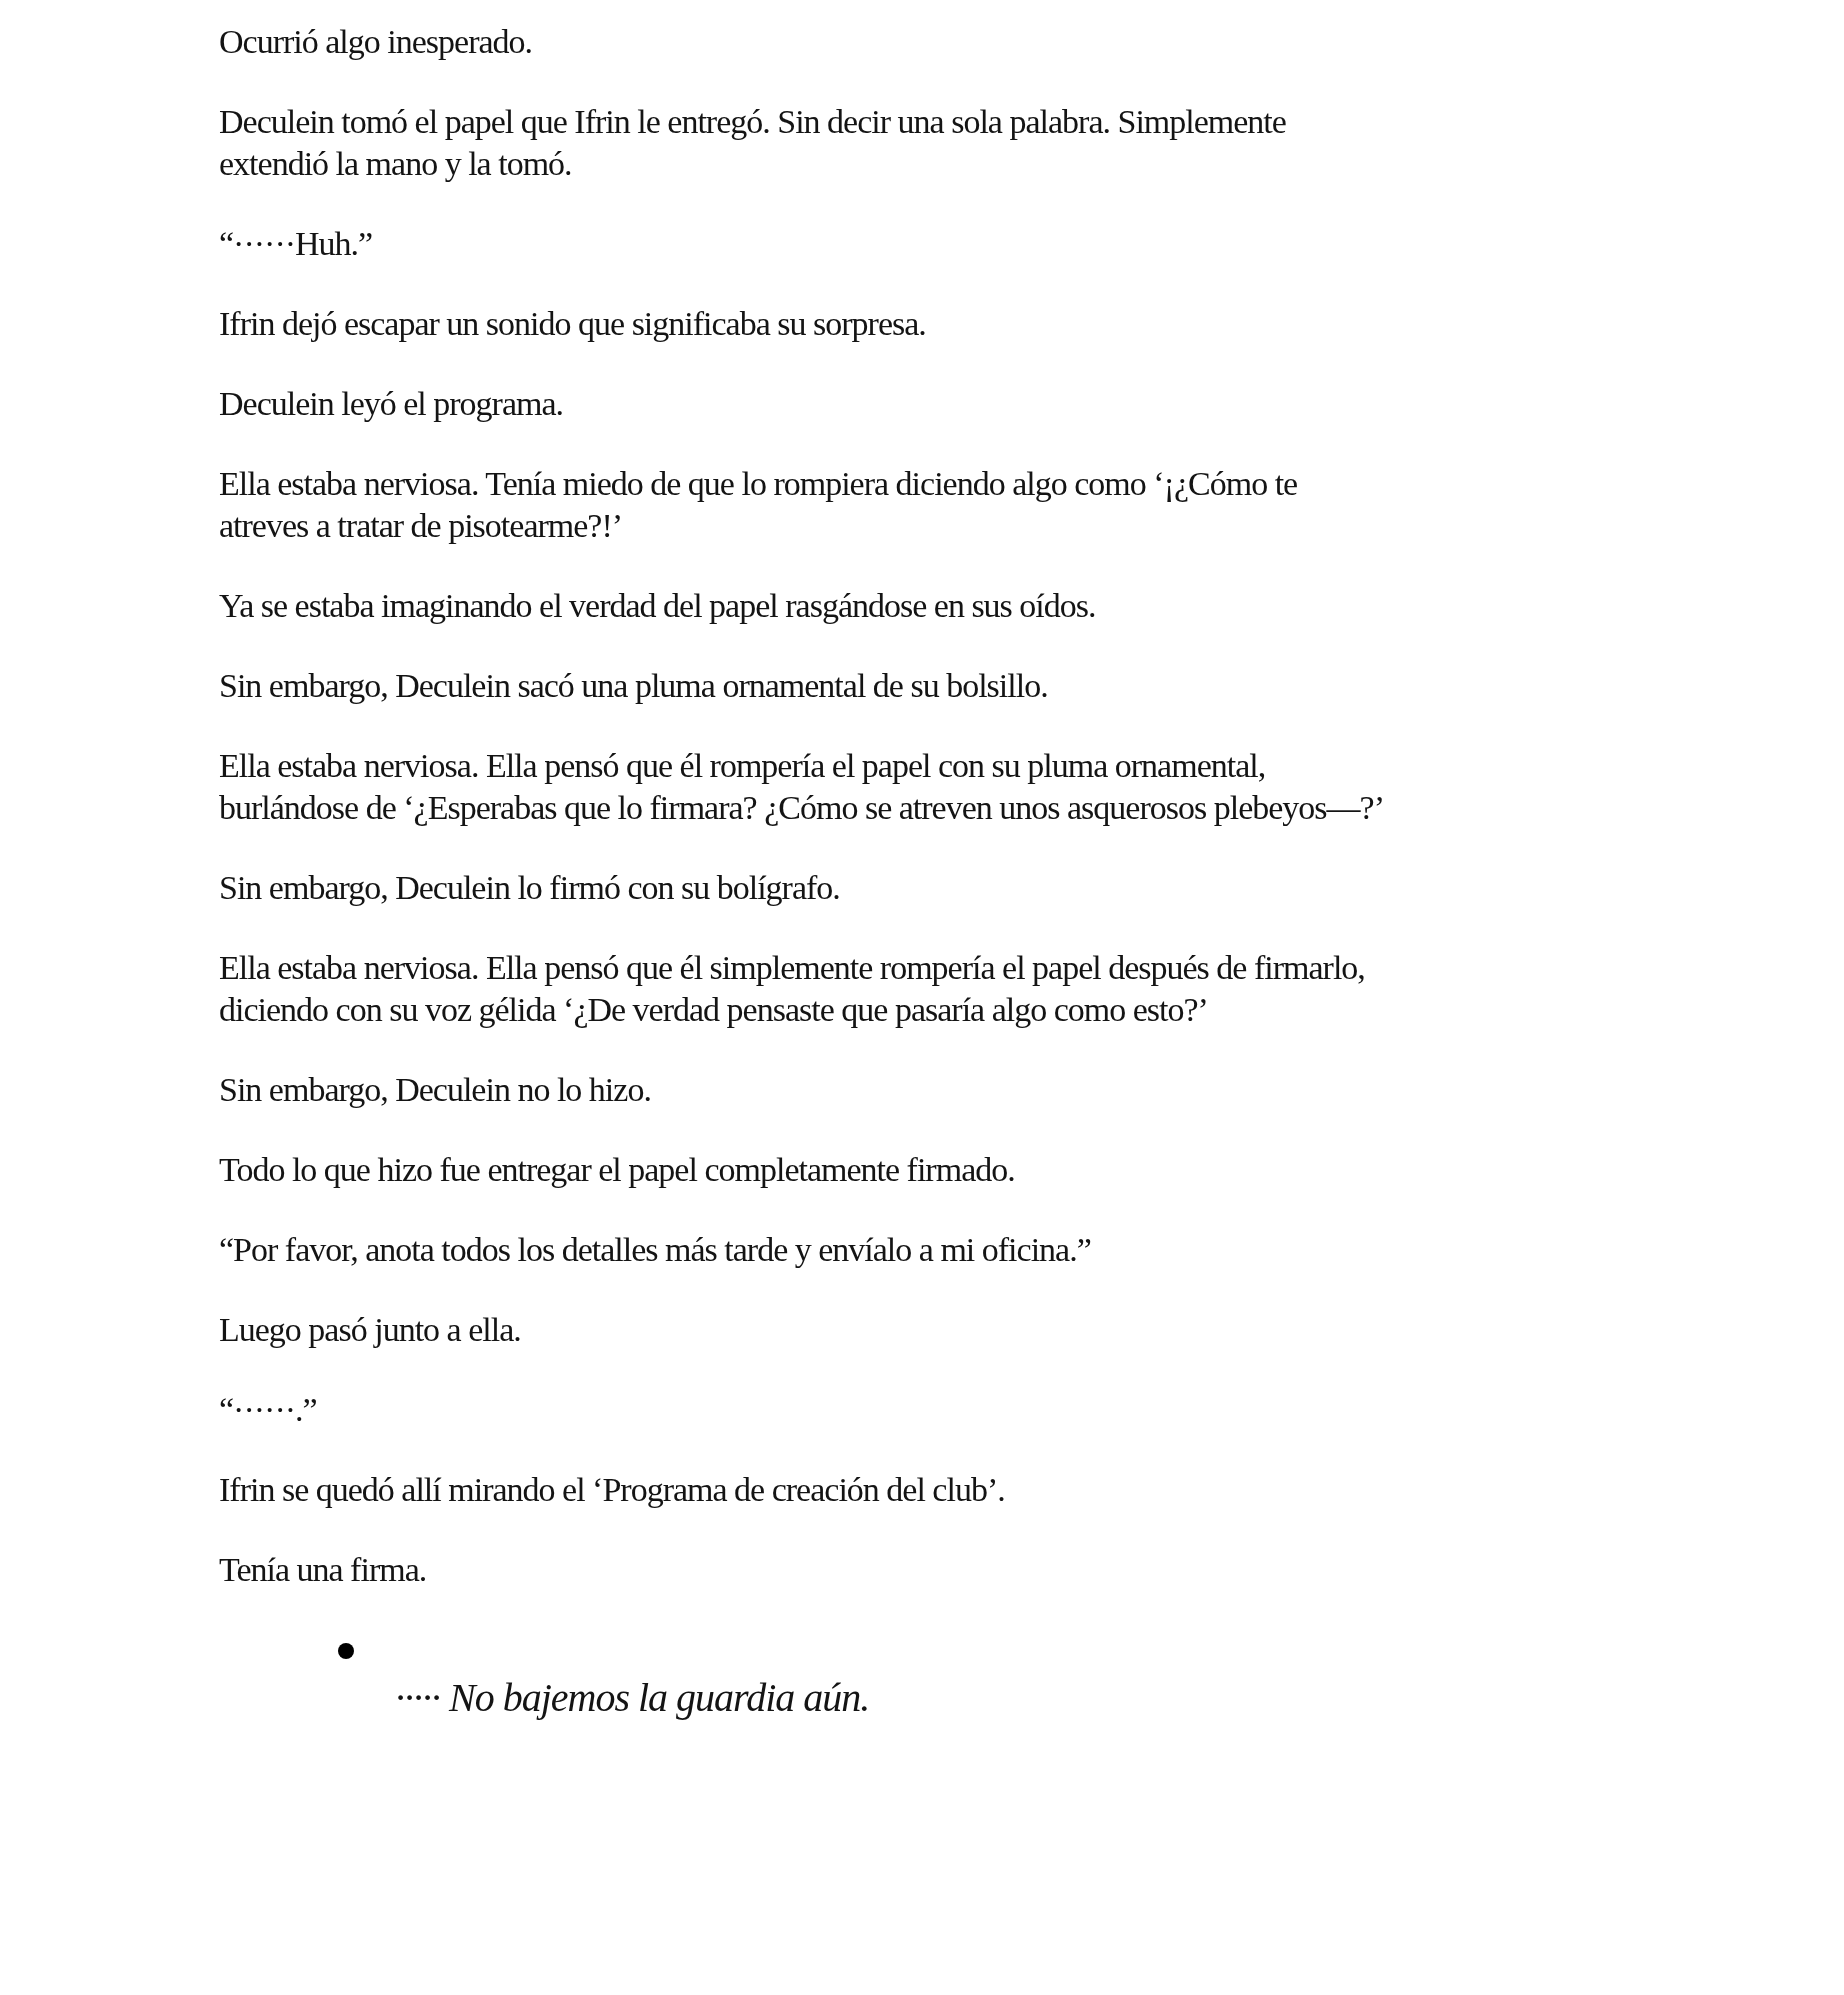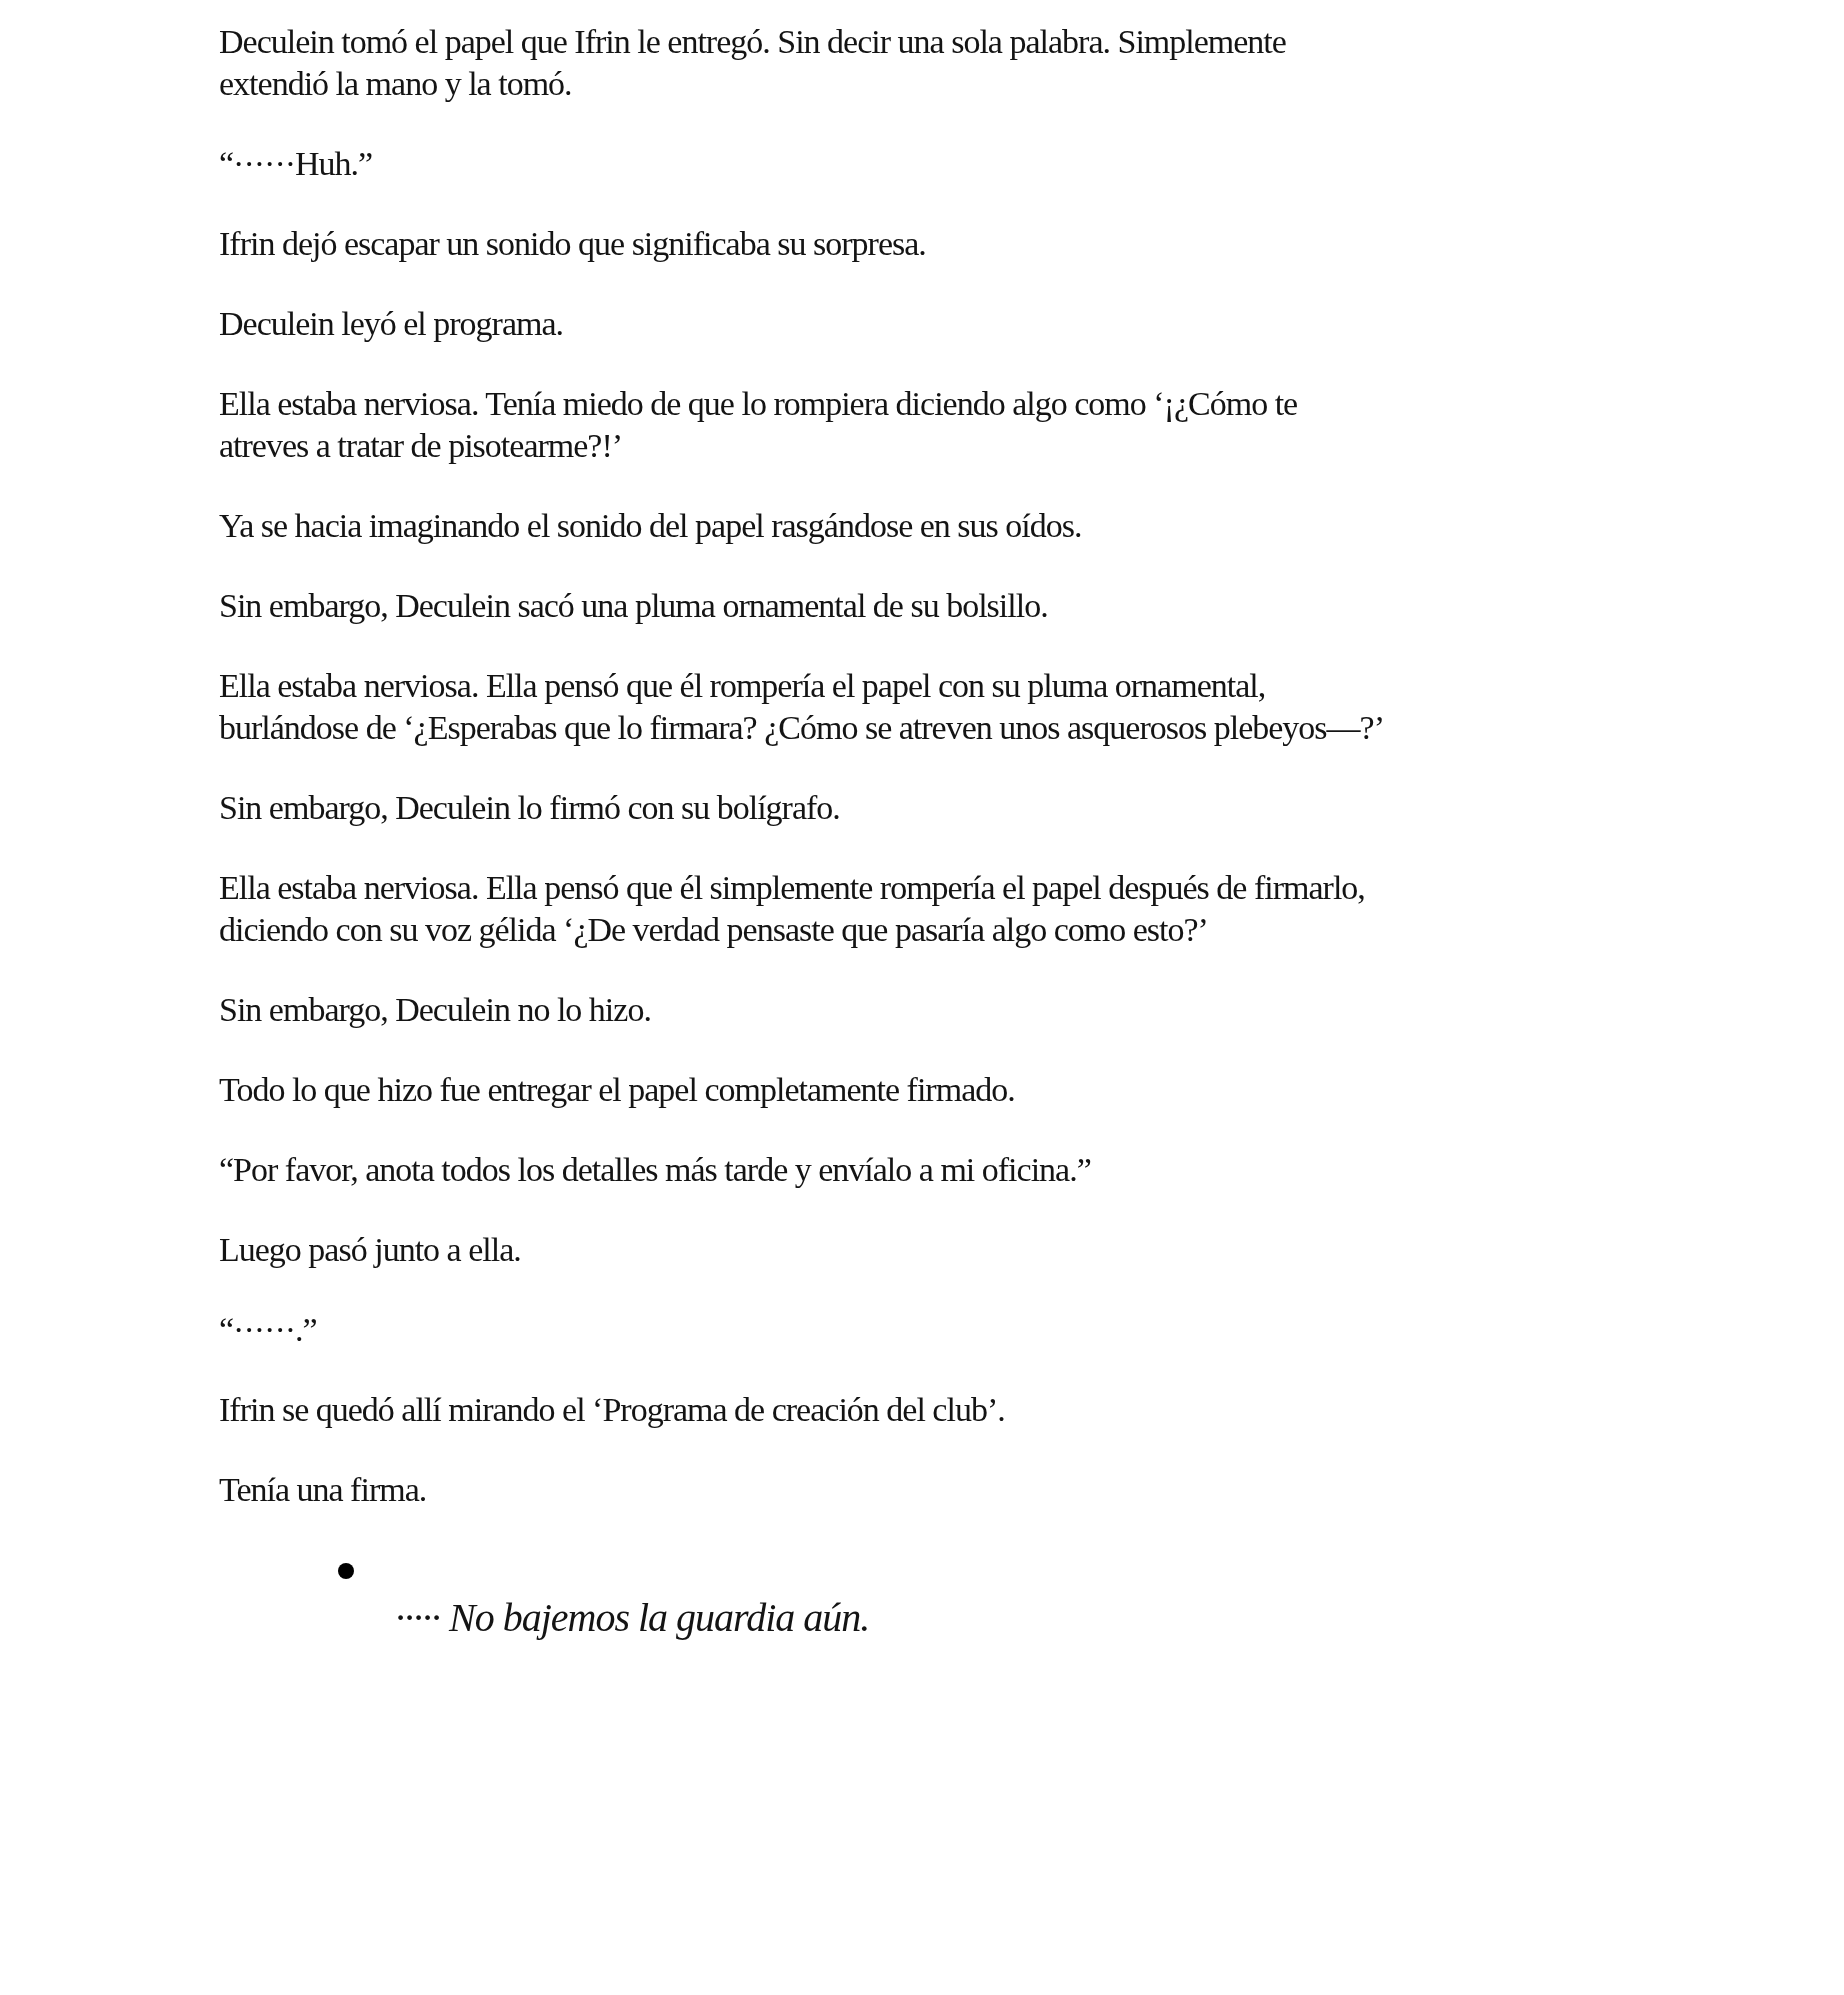--- a/index.html
+++ b/index.html
@@ -49,28 +49,29 @@
     letter-spacing: -1px;
     font-style: italic;
     margin-top: 48px;
   }
 </style>
 </head>
 <body>
 
 <div class="page">
   <div class="doc">
+    <p>Ocurrió algo inesperado.</p>
     <p>Deculein tomó el papel que Ifrin le entregó. Sin decir una sola palabra. Simplemente
 extendió la mano y la tomó.</p>
     <p>“······Huh.”</p>
     <p>Ifrin dejó escapar un sonido que significaba su sorpresa.</p>
     <p>Deculein leyó el programa.</p>
     <p>Ella estaba nerviosa. Tenía miedo de que lo rompiera diciendo algo como ‘¡¿Cómo te
 atreves a tratar de pisotearme?!’</p>
-    <p>Ya se hacia imaginando el sonido del papel rasgándose en sus oídos.</p>
+    <p>Ya se estaba imaginando el verdad del papel rasgándose en sus oídos.</p>
     <p>Sin embargo, Deculein sacó una pluma ornamental de su bolsillo.</p>
     <p>Ella estaba nerviosa. Ella pensó que él rompería el papel con su pluma ornamental,
 burlándose de ‘¿Esperabas que lo firmara? ¿Cómo se atreven unos asquerosos plebeyos—?’</p>
     <p>Sin embargo, Deculein lo firmó con su bolígrafo.</p>
     <p>Ella estaba nerviosa. Ella pensó que él simplemente rompería el papel después de firmarlo,
 diciendo con su voz gélida ‘¿De verdad pensaste que pasaría algo como esto?’</p>
     <p>Sin embargo, Deculein no lo hizo.</p>
     <p>Todo lo que hizo fue entregar el papel completamente firmado.</p>
     <p>“Por favor, anota todos los detalles más tarde y envíalo a mi oficina.”</p>
     <p>Luego pasó junto a ella.</p>

